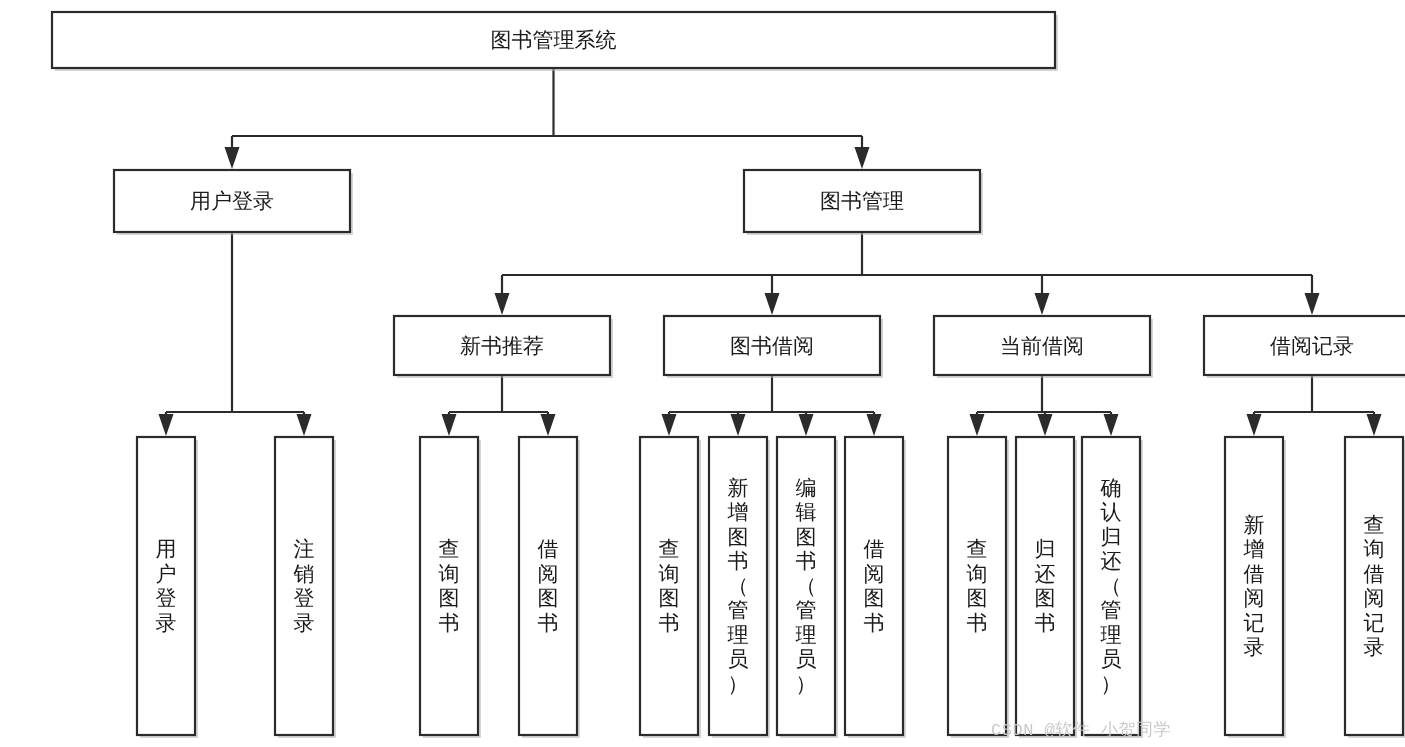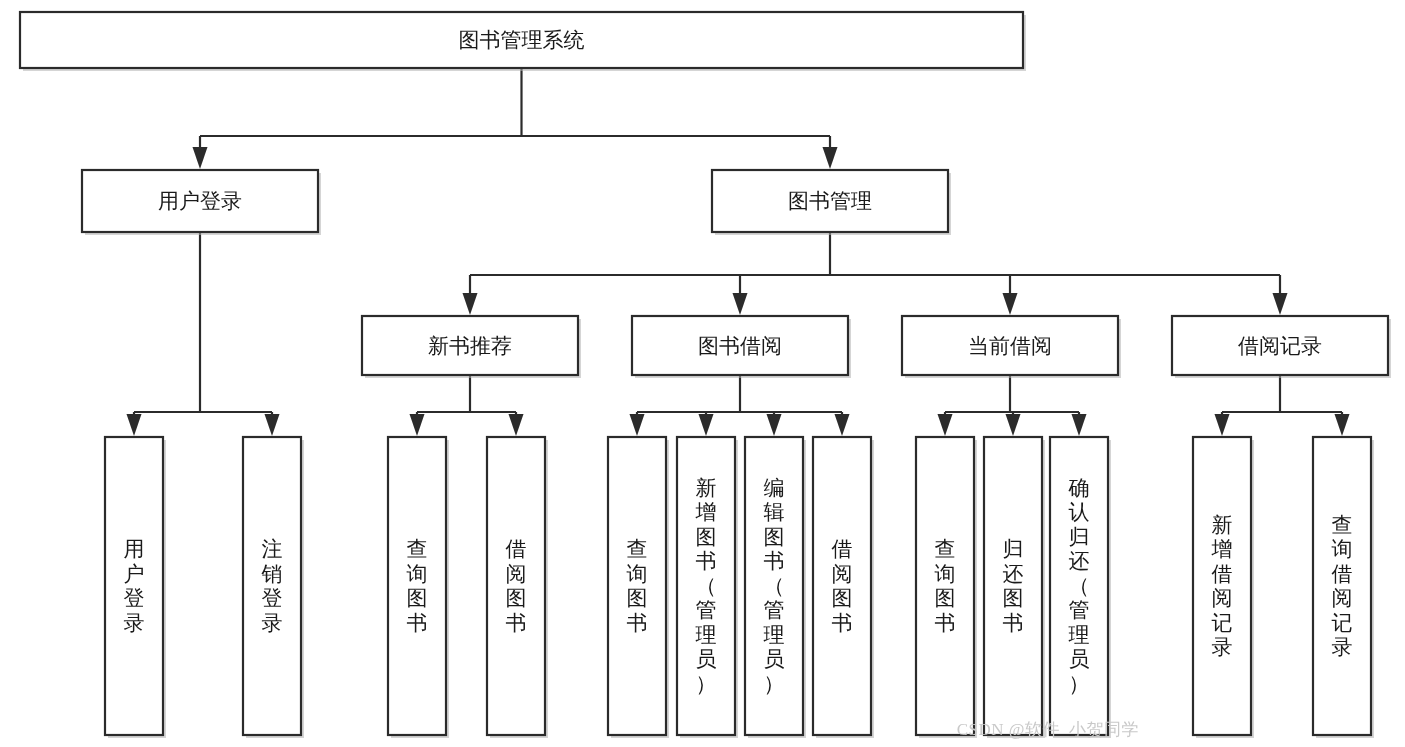--- a/index.html
+++ b/index.html
@@ -11,20 +11,21 @@
     width: 1405px;
     height: 747px;
     font-family: "DejaVu Sans", "Liberation Sans", sans-serif;
     overflow: hidden;
     position: relative;
   }
   #diagram-root {
     position: relative;
     width: 1149px;
     height: 747px;
+    margin-left: 32px;
   }
   svg#tree-svg {
     position: absolute;
     left: 0;
     top: 0;
     width: 1405px;
     height: 747px;
   }
   .node-box {
     fill: #ffffff;
@@ -54,21 +55,21 @@
   .node-label-v {
     font-family: "DejaVu Sans", "Liberation Sans", sans-serif;
     font-size: 21px;
     fill: #1a1a1a;
     text-anchor: middle;
   }
   .watermark {
     position: absolute;
     right: 10px;
     bottom: 6px;
-    font-family: Liberation Serif, serif;
+    font-family: Liberation Mono, monospace;
     font-size: 17px;
     color: #c9c9c9;
     white-space: nowrap;
     letter-spacing: 0.5px;
     user-select: none;
   }
 </style>
 </head>
 <body>
 

